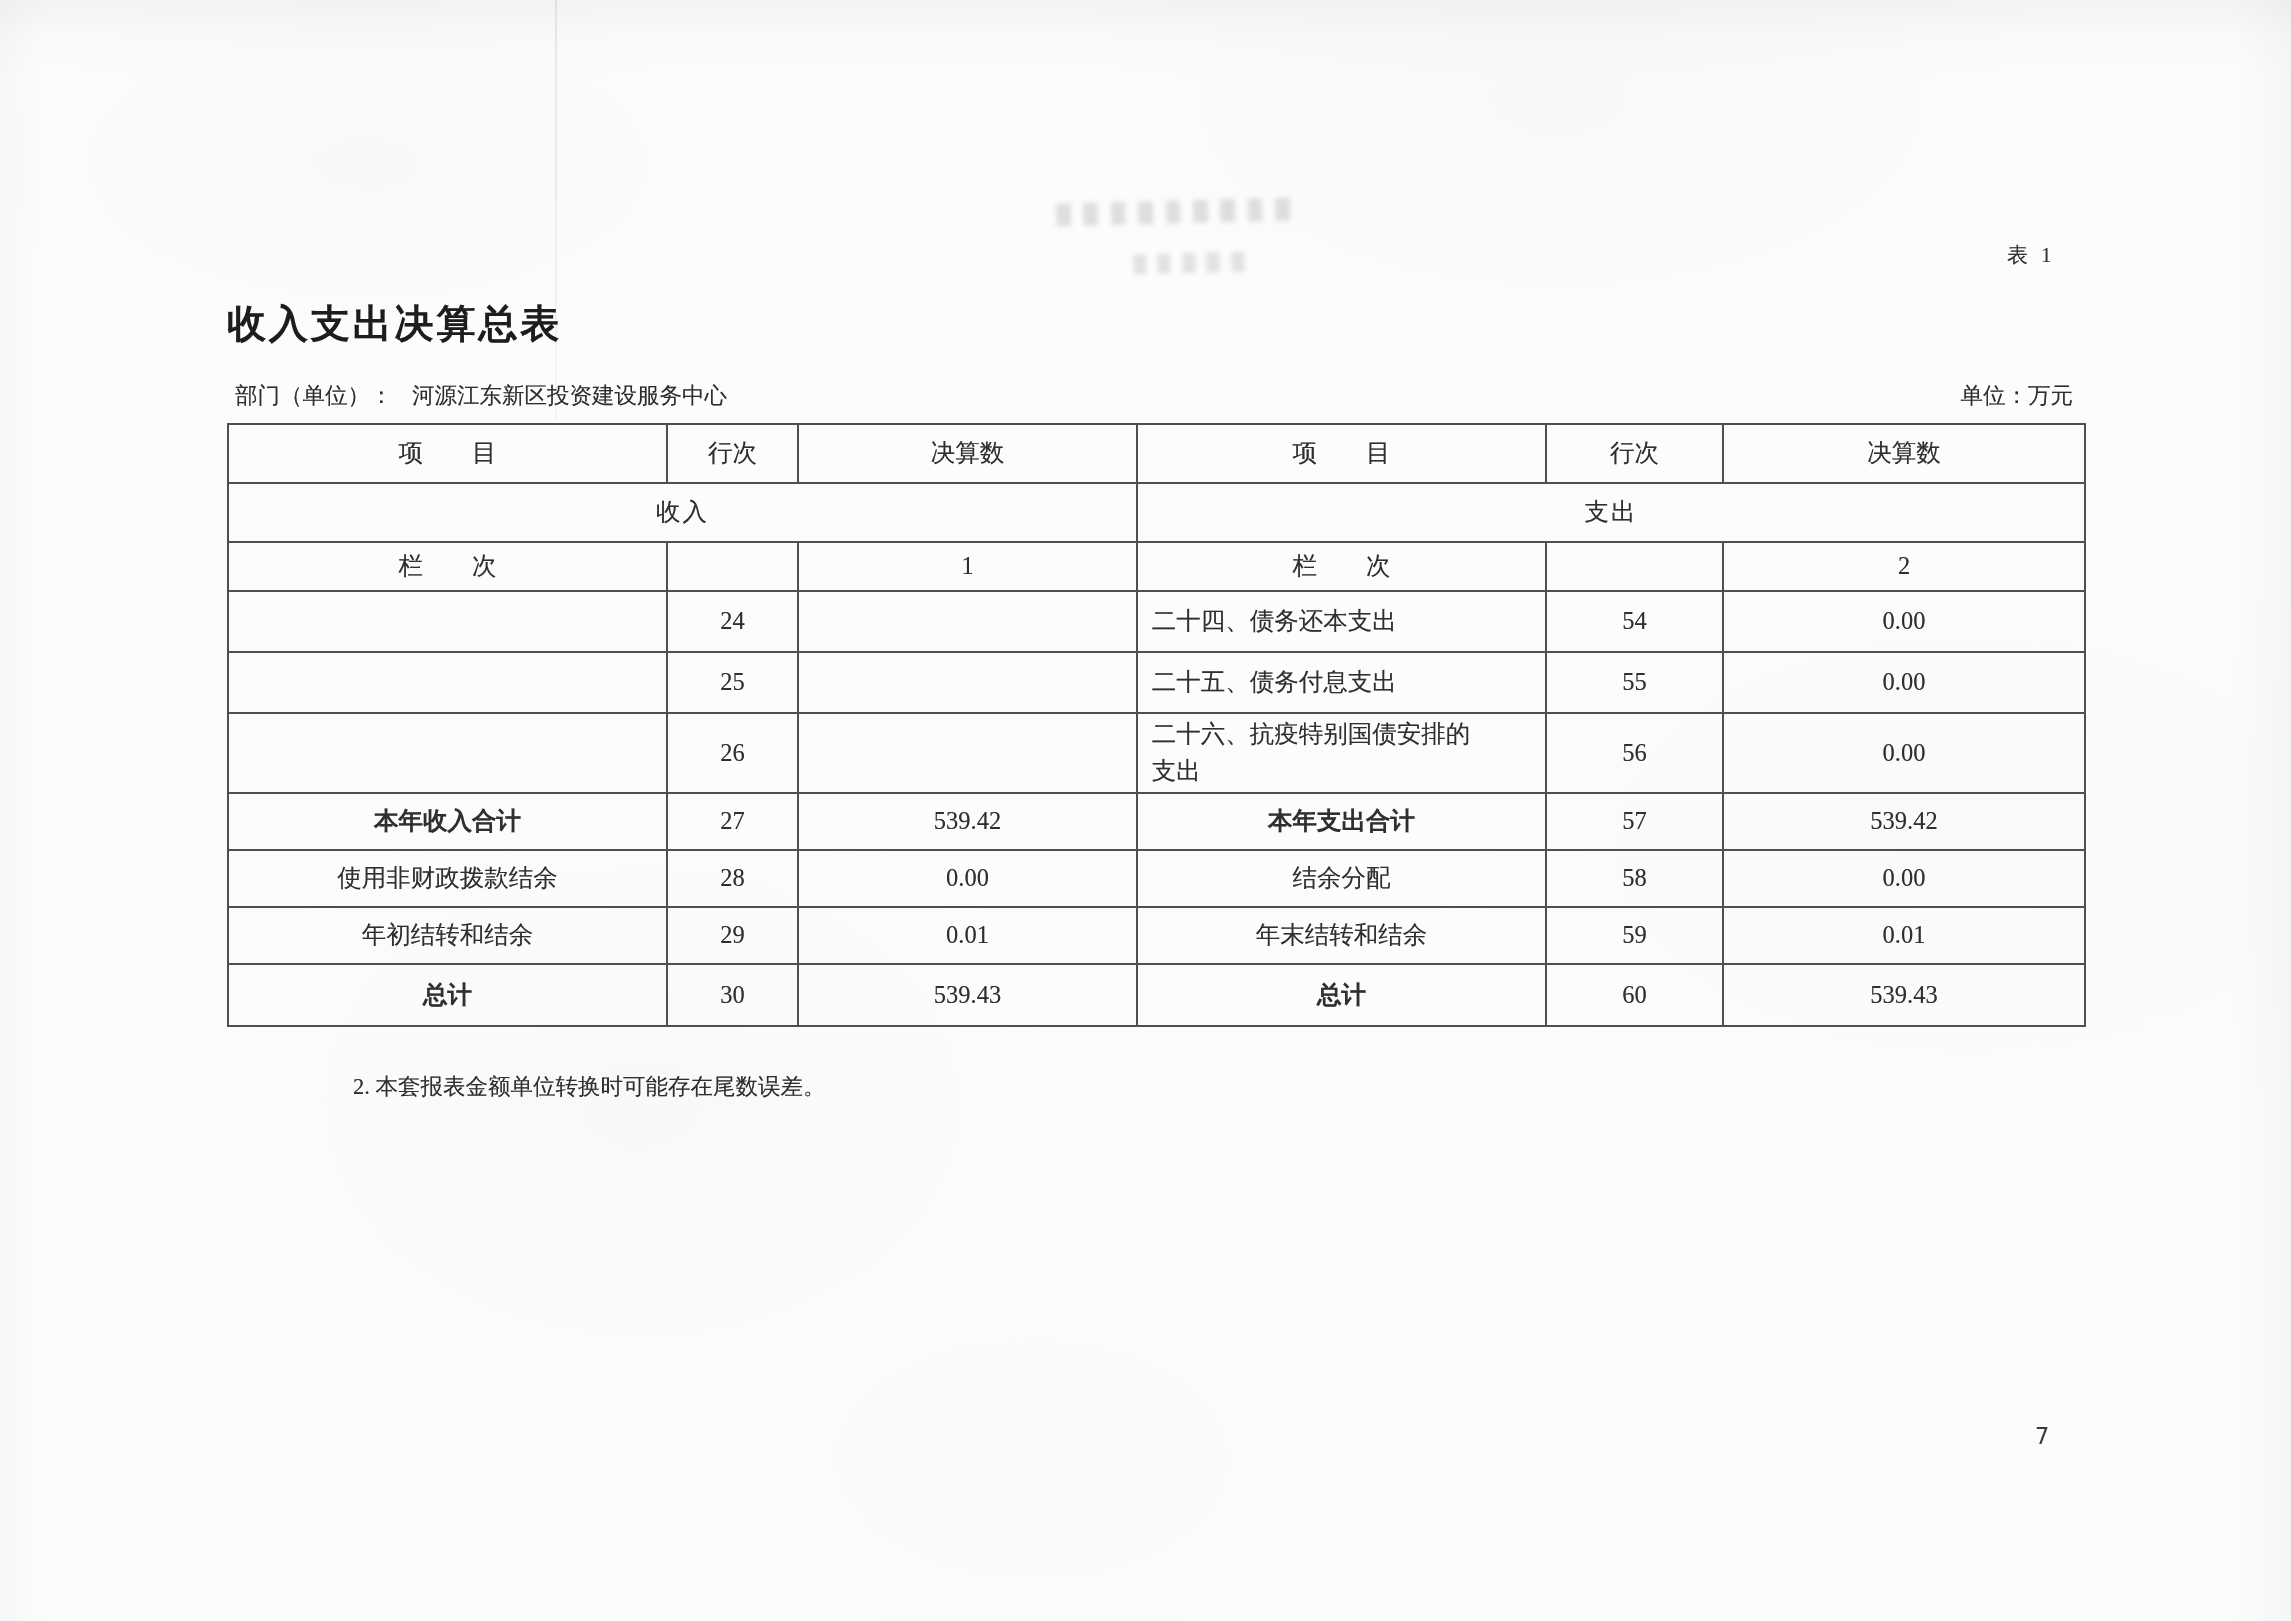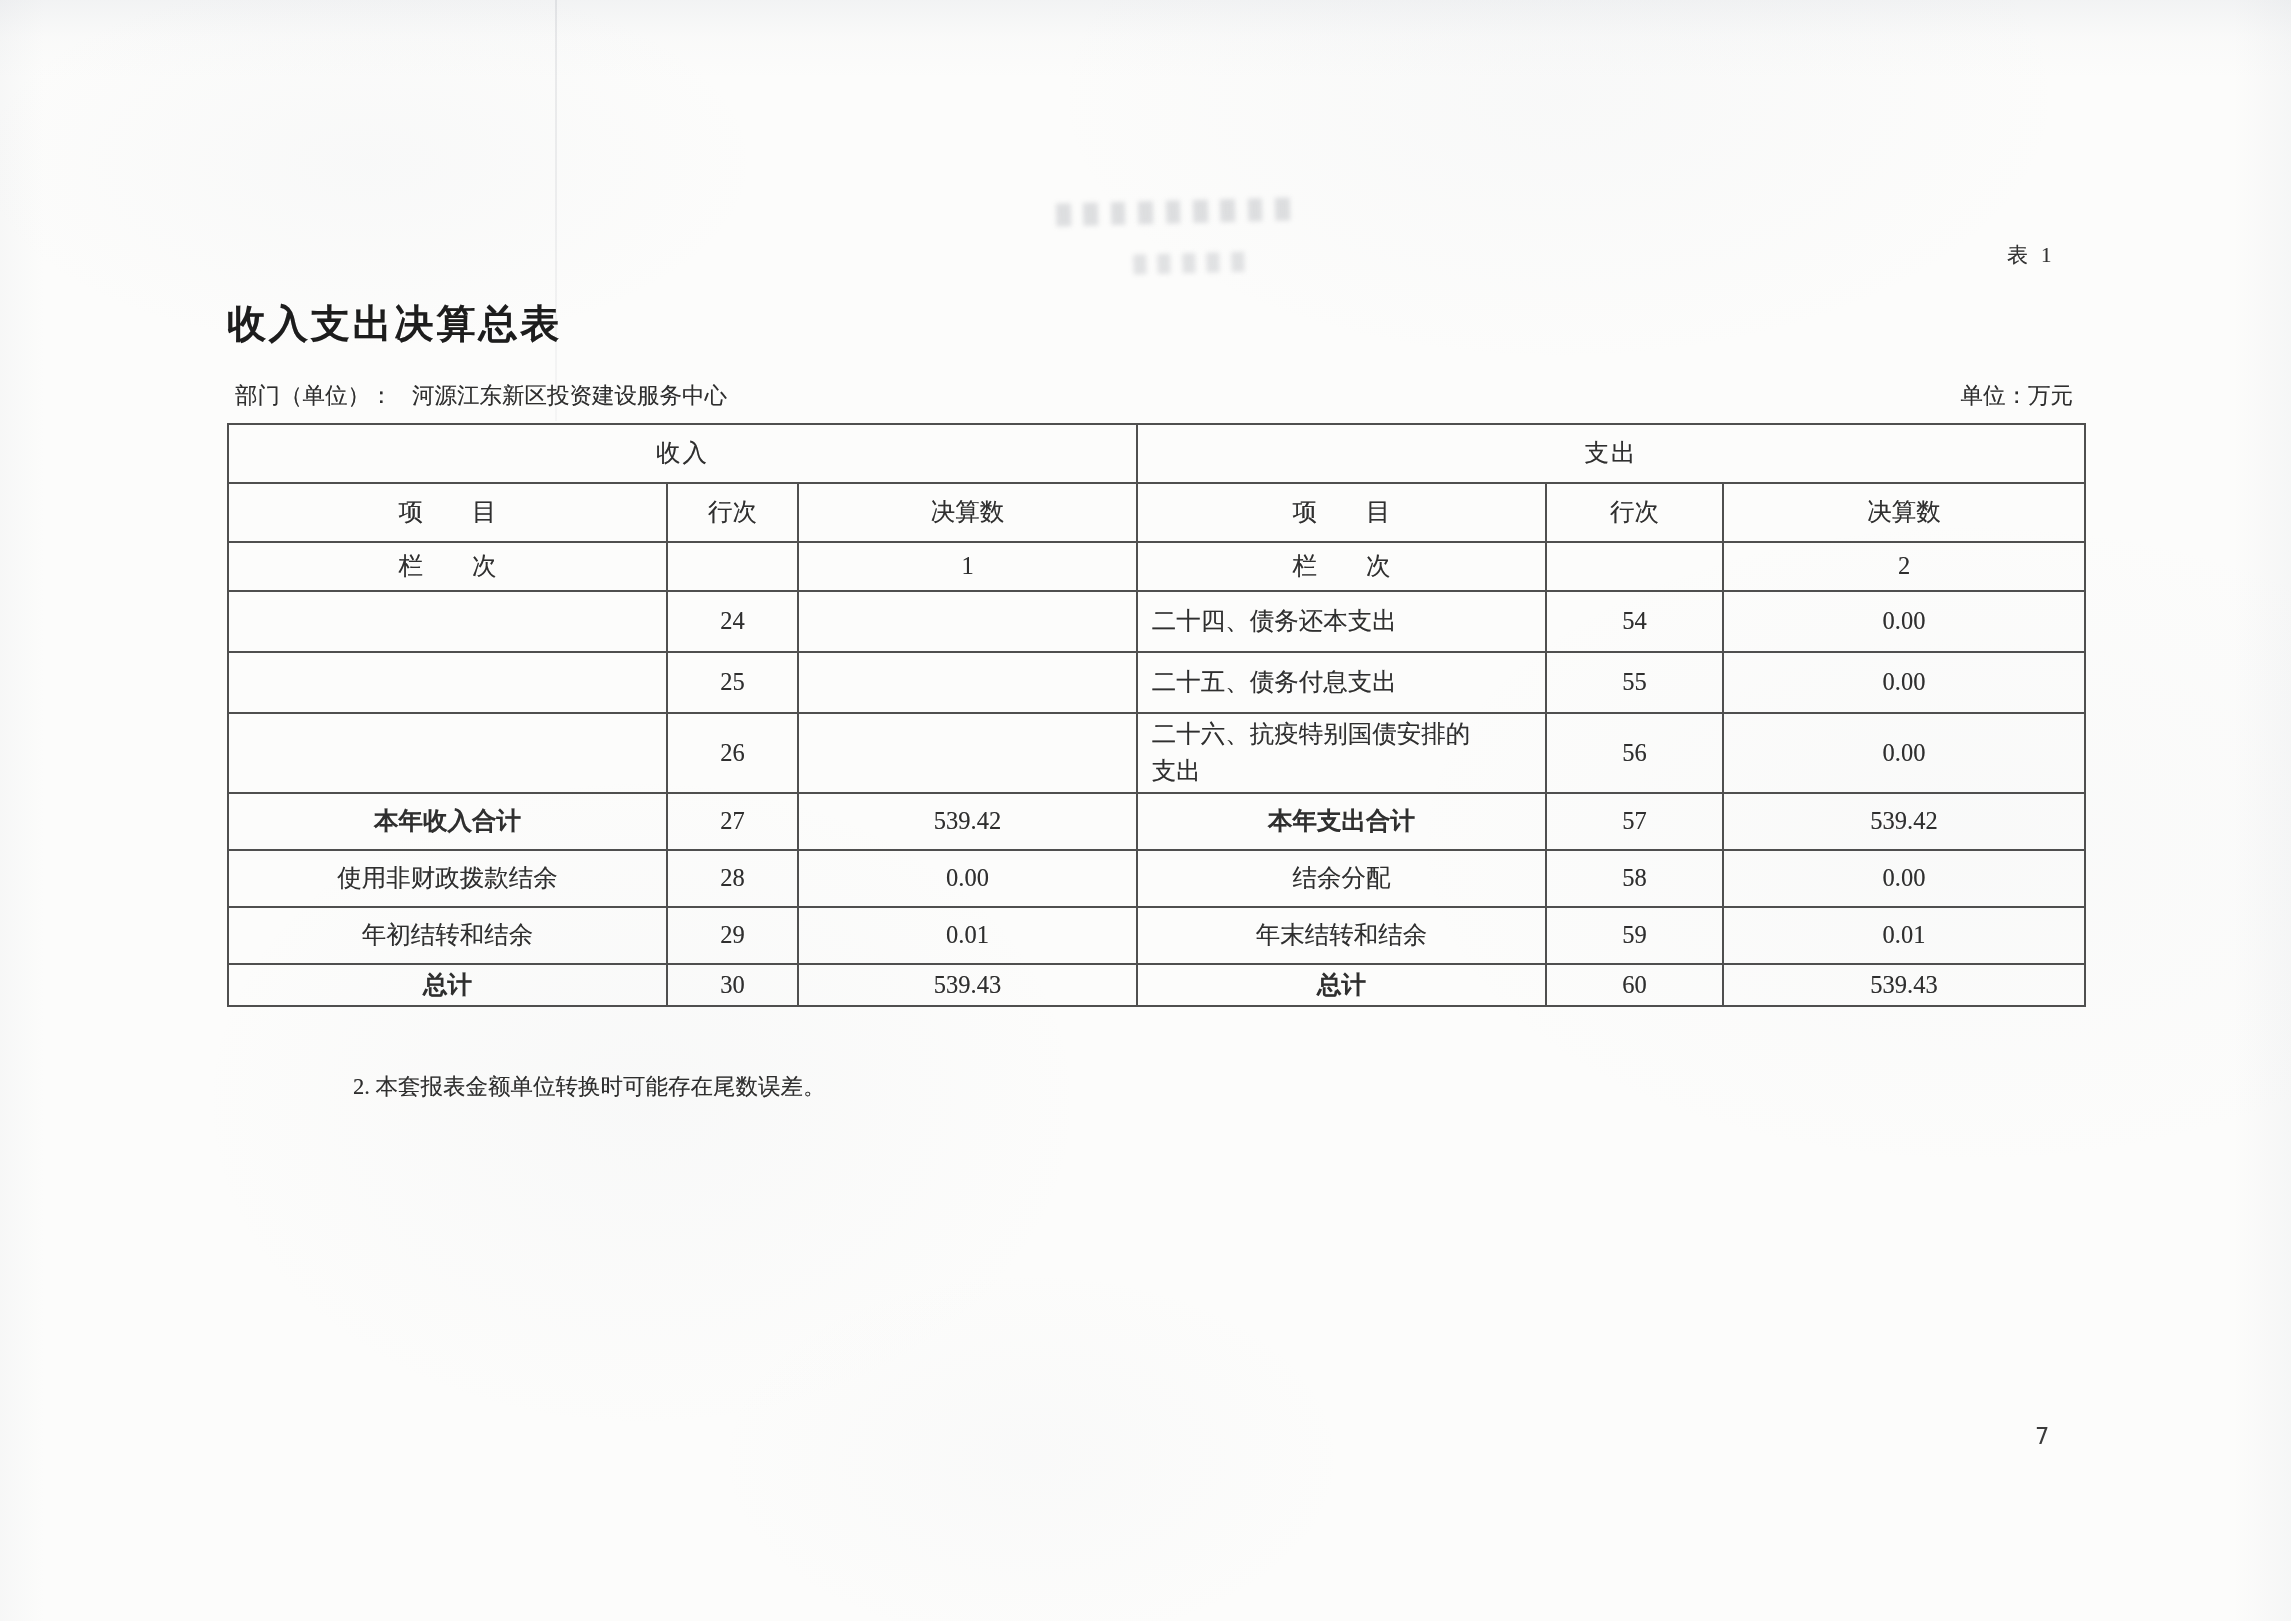--- a/index.html
+++ b/index.html
@@ -108,30 +108,30 @@
     <colgroup>
       <col style="width:439px">
         <col style="width:131px">
         <col style="width:339px">
       <col style="width:409px">
         <col style="width:177px">
         <col style="width:362px">
     </colgroup>
     <tbody>
       <tr style="height:59px">
-        <td colspan="3" class="sec-head">收入</td>
-        <td colspan="3" class="sec-head">支出</td>
-      </tr>
-      <tr style="height:59px">
         <td>项　　目</td>
         <td>行次</td>
         <td>决算数</td>
         <td>项　　目</td>
         <td>行次</td>
         <td>决算数</td>
+      </tr>
+      <tr style="height:59px">
+        <td colspan="3" class="sec-head">收入</td>
+        <td colspan="3" class="sec-head">支出</td>
       </tr>
       <tr style="height:49px">
         <td>栏　　次</td>
         <td></td>
         <td class="c-amt center">1</td>
         <td>栏　　次</td>
         <td></td>
         <td class="c-amt center">2</td>
       </tr>
 
@@ -176,21 +176,21 @@
         <td class="c-amt">0.00</td>
       </tr>
       <tr style="height:57px">
         <td class="c-item">年初结转和结余</td>
         <td class="c-line">29</td>
         <td class="c-amt">0.01</td>
         <td class="c-item">年末结转和结余</td>
         <td class="c-line">59</td>
         <td class="c-amt">0.01</td>
       </tr>
-      <tr style="height:42px">
+      <tr style="height:62px">
         <td class="c-item bold">总计</td>
         <td class="c-line">30</td>
         <td class="c-amt">539.43</td>
         <td class="c-item bold">总计</td>
         <td class="c-line">60</td>
         <td class="c-amt">539.43</td>
       </tr>
     </tbody>
   </table>
 

